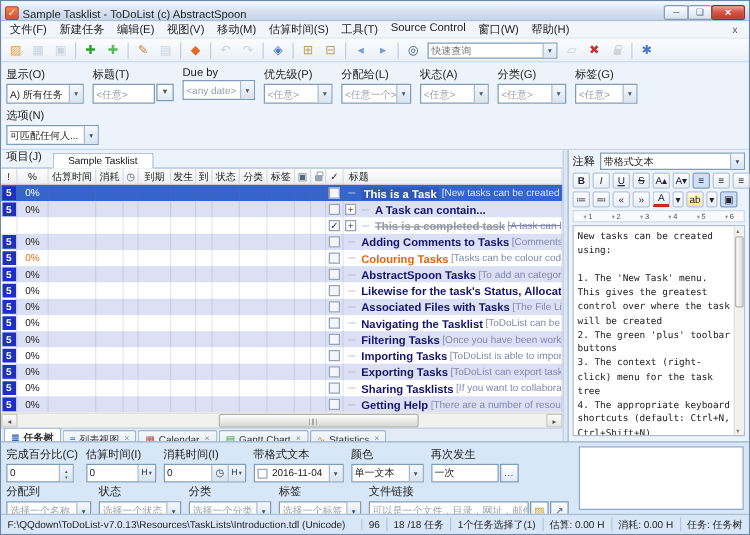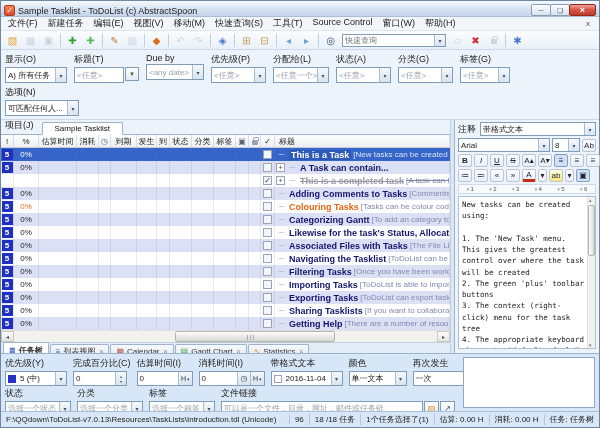--- a/index.html
+++ b/index.html
@@ -149,21 +149,21 @@
     </div>
   </div>
 
   <div class="menubar">
     <span style="display:flex">
         <span class="menu-item">文件(F)</span>
         <span class="menu-item">新建任务</span>
         <span class="menu-item">编辑(E)</span>
         <span class="menu-item">视图(V)</span>
         <span class="menu-item">移动(M)</span>
-        <span class="menu-item">快速查询(S)</span>
+        <span class="menu-item">估算时间(S)</span>
         <span class="menu-item">工具(T)</span>
         <span class="menu-item">Source Control</span>
         <span class="menu-item">窗口(W)</span>
         <span class="menu-item">帮助(H)</span>
       </span>
     <span class="menu-close">x</span>
   </div>
 
   <div class="toolbar">
       <div class="tbtn" style="color: rgb(232, 162, 60);">▨</div>
@@ -467,21 +467,21 @@
             <div class="gc" style="width: 22px;"></div>
             <div class="gc" style="width: 22px;"></div>
             <div class="gc" style="width: 22px;"></div>
             <div class="gc" style="width: 13px;"></div>
             <div class="gc" style="width: 12px;"></div>
             <div class="gc" style="width: 14px;">
               <div class="cbx"></div>
             </div>
             <div class="gc title">
               <span class="conn">─</span>
-              <span class="ttitle">Categorizing Gantt</span>
+              <span class="ttitle">AbstractSpoon Tasks</span>
               <span class="tnote">[To add an category to the sa</span>
             </div>
           </div>
           <div class="grow">
             <div class="gc" style="width: 13px;">
               <div class="pbadge">5</div>
             </div>
             <div class="gc" style="width: 25px;">
               <span class="pct">0%</span>
             </div>
@@ -732,31 +732,20 @@
 
     <div class="vsplit"></div>
 
     <div class="comments">
       <div class="cmhead">
         <span class="cmlabel">注释</span>
         <div class="cmcombo">
           <span class="fval">带格式文本</span>
           <span class="drop"></span>
         </div>
-      </div>
-      <div class="cmrow">
-        <div class="cmcombo" style="flex:1">
-          <span class="fval">Arial</span>
-          <span class="drop"></span>
-        </div>
-        <div class="cmcombo" style="flex:none;width:28px">
-          <span class="fval">8</span>
-          <span class="drop"></span>
-        </div>
-        <div class="cmbtn">Ab</div>
       </div>
       <div class="cmrow">
           <div class="cmbtn" style="font-weight: bold;">B</div>
           <div class="cmbtn" style="font-style: italic;">I</div>
           <div class="cmbtn" style="text-decoration: underline;">U</div>
           <div class="cmbtn" style="text-decoration: line-through;">S</div>
           <div class="cmbtn">A▴</div>
           <div class="cmbtn">A▾</div>
           <div class="cmbtn active">≡</div>
           <div class="cmbtn">≡</div>
@@ -794,30 +783,20 @@
           <div class="vthumb"></div>
         </div>
       </div>
     </div>
   </div>
 
   <div class="attrpanel">
     <div class="attrfields">
       <div class="arow">
           <div class="acol">
-            <div class="albl">优先级(Y)</div>
-            <div style="display: flex;">
-              <div class="actl" style="width: 62px;">
-                <div class="psq"></div>
-                <span class="fval">5 (中)</span>
-                <span class="drop"></span>
-              </div>
-            </div>
-          </div>
-          <div class="acol">
             <div class="albl">完成百分比(C)</div>
             <div style="display: flex;">
               <div class="actl" style="width: 54px;">
                 <span class="fval">0</span>
                 <div class="spinner"></div>
               </div>
             </div>
           </div>
           <div class="acol">
             <div class="albl">估算时间(I)</div>
@@ -861,20 +840,29 @@
             <div class="albl">再次发生</div>
             <div style="display: flex;">
               <div class="actl" style="width: 54px;">
                 <span class="fval">一次</span>
               </div>
               <div class="ebtn">…</div>
             </div>
           </div>
         </div>
       <div class="arow">
+          <div class="acol">
+            <div class="albl">分配到</div>
+            <div style="display: flex;">
+              <div class="actl" style="width: 68px;">
+                <span class="fval muted">选择一个名称</span>
+                <span class="drop"></span>
+              </div>
+            </div>
+          </div>
           <div class="acol">
             <div class="albl">状态</div>
             <div style="display: flex;">
               <div class="actl" style="width: 66px;">
                 <span class="fval muted">选择一个状态</span>
                 <span class="drop"></span>
               </div>
             </div>
           </div>
           <div class="acol">

